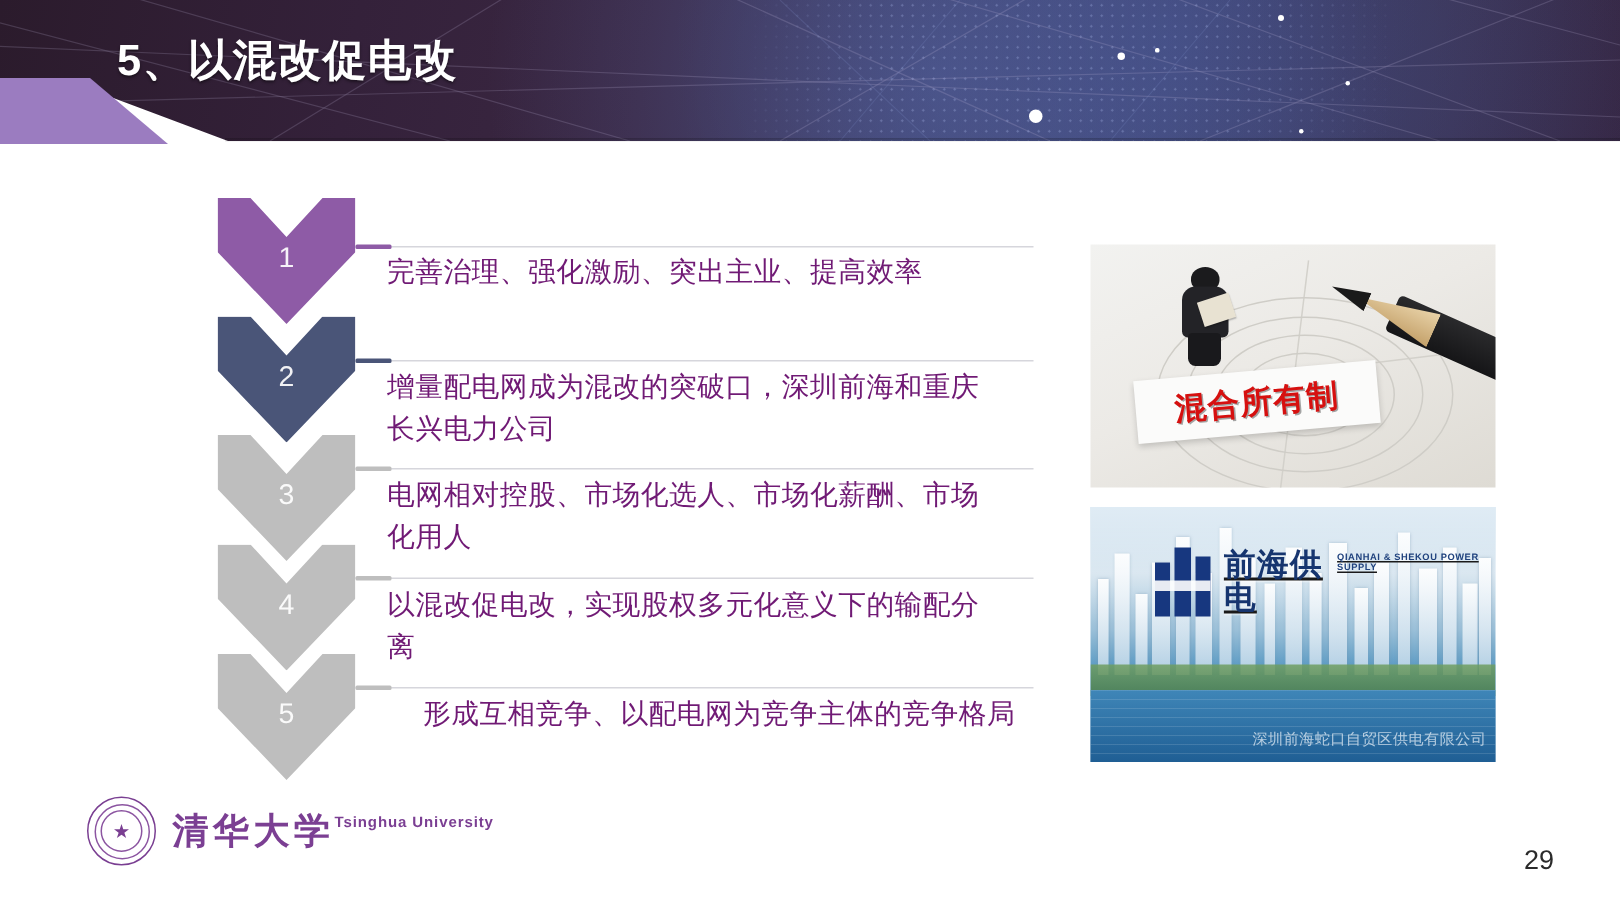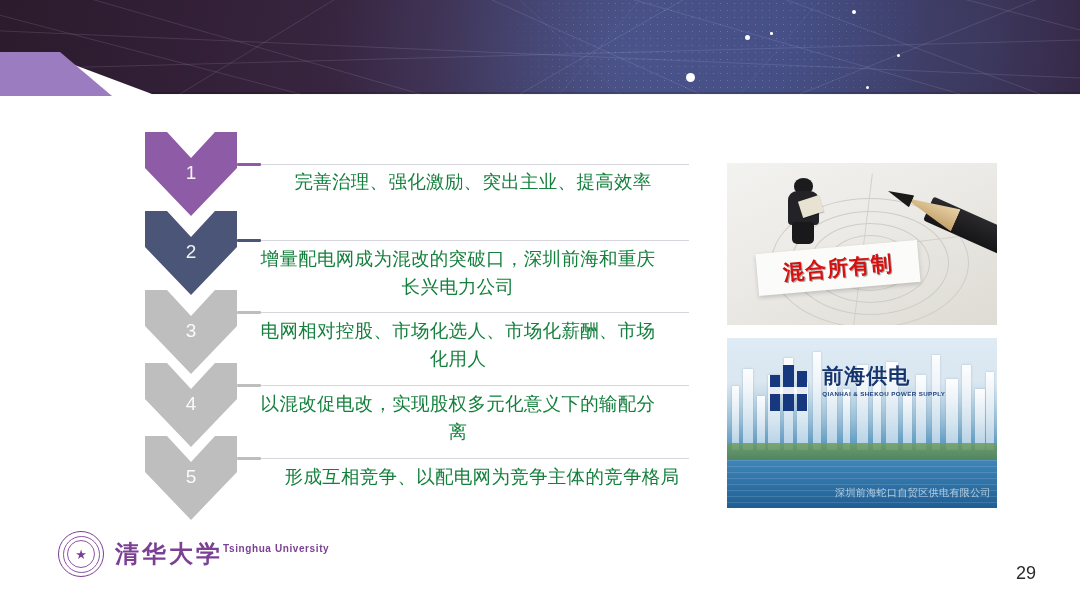--- a/index.html
+++ b/index.html
@@ -56,24 +56,23 @@
   .arrow .num{
     position:absolute;left:0;top:30px;width:92px;text-align:center;
     color:#ffffff;font-size:19px;font-weight:normal;opacity:.92;
   }
   .rule{
     position:absolute;height:1px;background:#d6d6dc;
   }
   .rule-accent{position:absolute;height:3px;width:24px;border-radius:1px;}
   .step-text{
     position:absolute;
-    font-size:18.5px;line-height:1.5;color:#15803d;
+    font-size:18.5px;line-height:1.5;color:#701a75;
     font-family:"DejaVu Sans","Liberation Sans",sans-serif;
     letter-spacing:.3px;
-    text-align:center;
   }
 
   
   .photo{position:absolute;overflow:hidden;background:#ddd;}
   
   .ph-top{left:727px;top:163px;width:270px;height:162px;
     background:linear-gradient(155deg,#f2f2f0 0%,#eceae6 45%,#dedbd4 100%);}
   .target{position:absolute;left:14%;top:6%;width:78%;height:100%;}
   .ring{position:absolute;border:1.4px solid #cfcdc7;border-radius:50%;
     left:50%;top:56%;transform:translate(-50%,-50%);}
@@ -111,21 +110,21 @@
     box-shadow:0 0 2px rgba(120,150,175,.5);}
   .greenband{position:absolute;left:0;bottom:26%;width:100%;height:12%;
     background:linear-gradient(180deg,#6f9e62,#4e7f4a);opacity:.85;}
   .water{position:absolute;left:0;bottom:0;width:100%;height:28%;
     background:linear-gradient(180deg,#3f86b8,#1f5e94);}
   .water::after{content:"";position:absolute;left:0;top:0;width:100%;height:100%;
     background:repeating-linear-gradient(180deg,rgba(255,255,255,.13) 0 1px,rgba(255,255,255,0) 1px 6px);}
   .logo-block{position:absolute;left:16%;top:16%;display:flex;align-items:flex-start;gap:8px;}
   .logo-mark{position:relative;width:44px;height:46px;}
   .lbar{position:absolute;background:#17377f;}
-  .logo-text{display:flex;flex-direction:column;}
+  .logo-text{display:flex;flex-direction:row;text-decoration:underline;}
   .logo-cn{font-family:"DejaVu Sans","Liberation Sans",sans-serif;
     font-size:21px;font-weight:bold;color:#16356f;letter-spacing:1px;line-height:1.05;
     text-shadow:0 1px 1px rgba(255,255,255,.55);}
   .logo-en{font-size:6.2px;font-weight:bold;color:#20427e;letter-spacing:.4px;margin-top:3px;}
   .watermark{position:absolute;right:6px;bottom:8px;
     font-family:"DejaVu Sans","Liberation Sans",sans-serif;
     font-size:10px;color:rgba(235,242,250,.72);letter-spacing:.4px;white-space:nowrap;}
 
   
   .logo-thu{position:absolute;left:58px;top:531px;display:flex;align-items:center;gap:11px;}
@@ -174,20 +173,21 @@
     <div class="hdot" style="left:686px;top:73px;width:9px;height:9px;"></div>
     <div class="hdot" style="left:745px;top:35px;width:5px;height:5px;"></div>
     <div class="hdot" style="left:852px;top:10px;width:4px;height:4px;"></div>
     <div class="hdot" style="left:770px;top:32px;width:2.5px;height:2.5px;"></div>
     <div class="hdot" style="left:897px;top:54px;width:3px;height:3px;"></div>
     <div class="hdot" style="left:866px;top:86px;width:3px;height:3px;"></div>
 
     <div class="left-wedge"></div>
     <div class="hdr-shadow"></div>
 
+    <div class="slide-title">5、以混改促电改</div>
   </div>
 
   <div class="steps">
 
     <div class="step-row">
       <div class="arrow" style="top:0;background:#8e5ba6;">
         <div class="num">1</div>
       </div>
       <div class="rule" style="left:92px;top:32px;width:452px;"></div>
       <div class="rule-accent" style="left:92px;top:31px;background:#8e5ba6;"></div>

